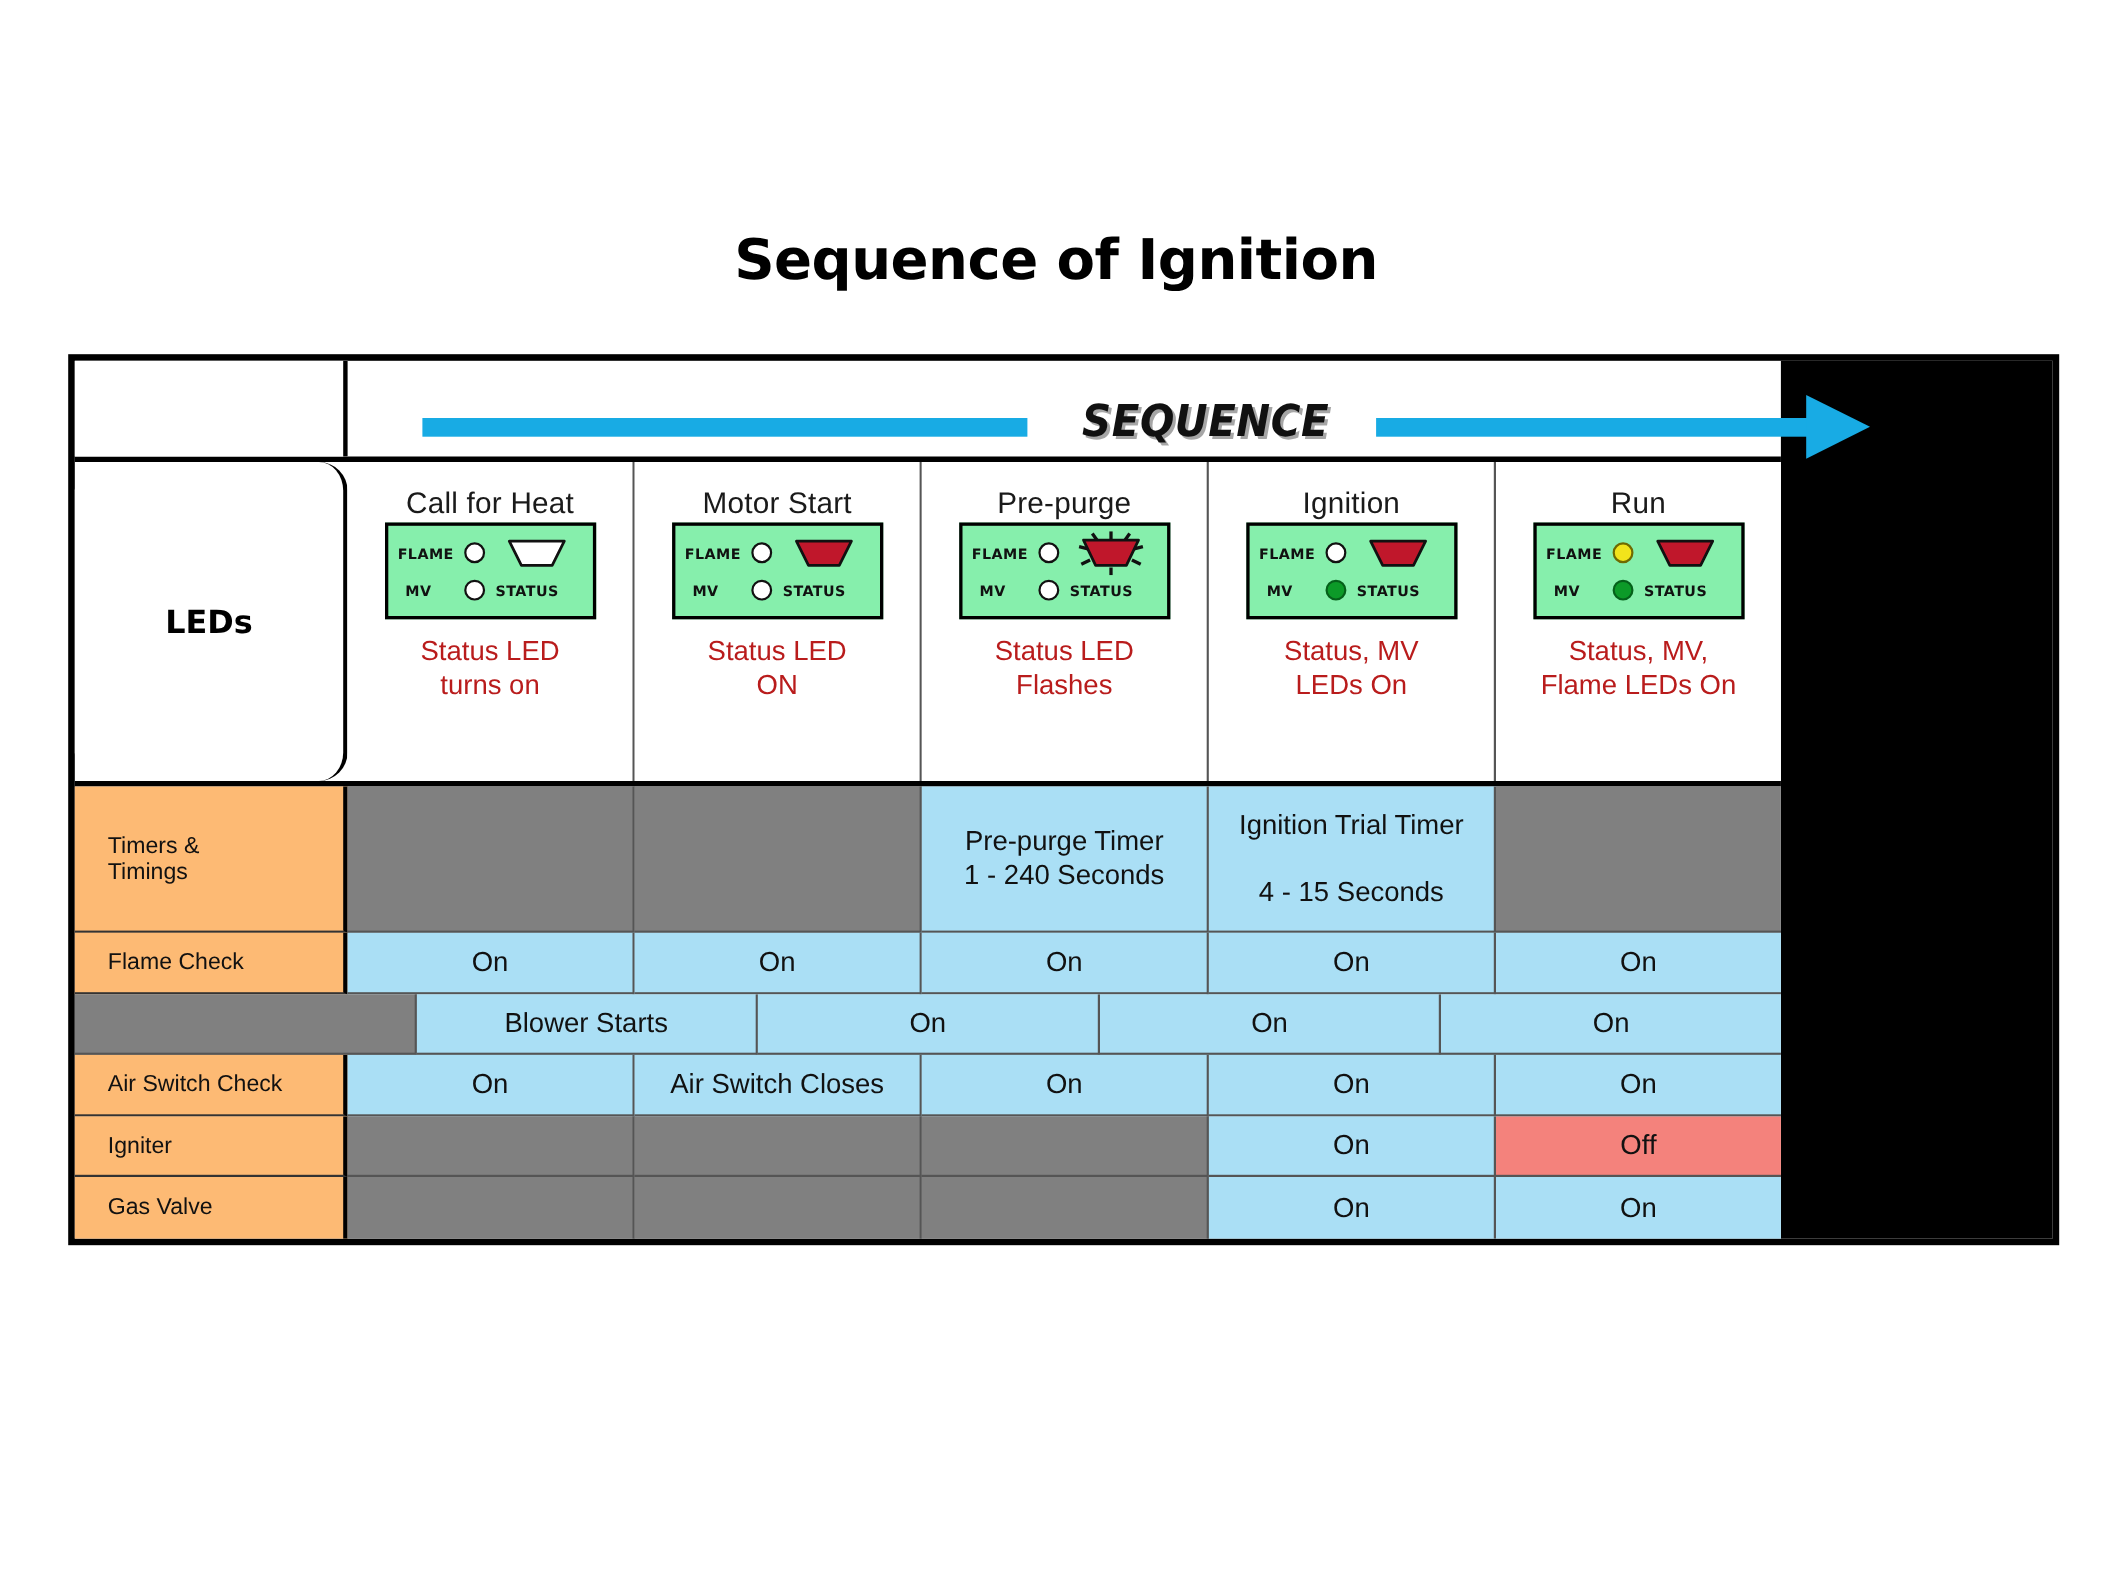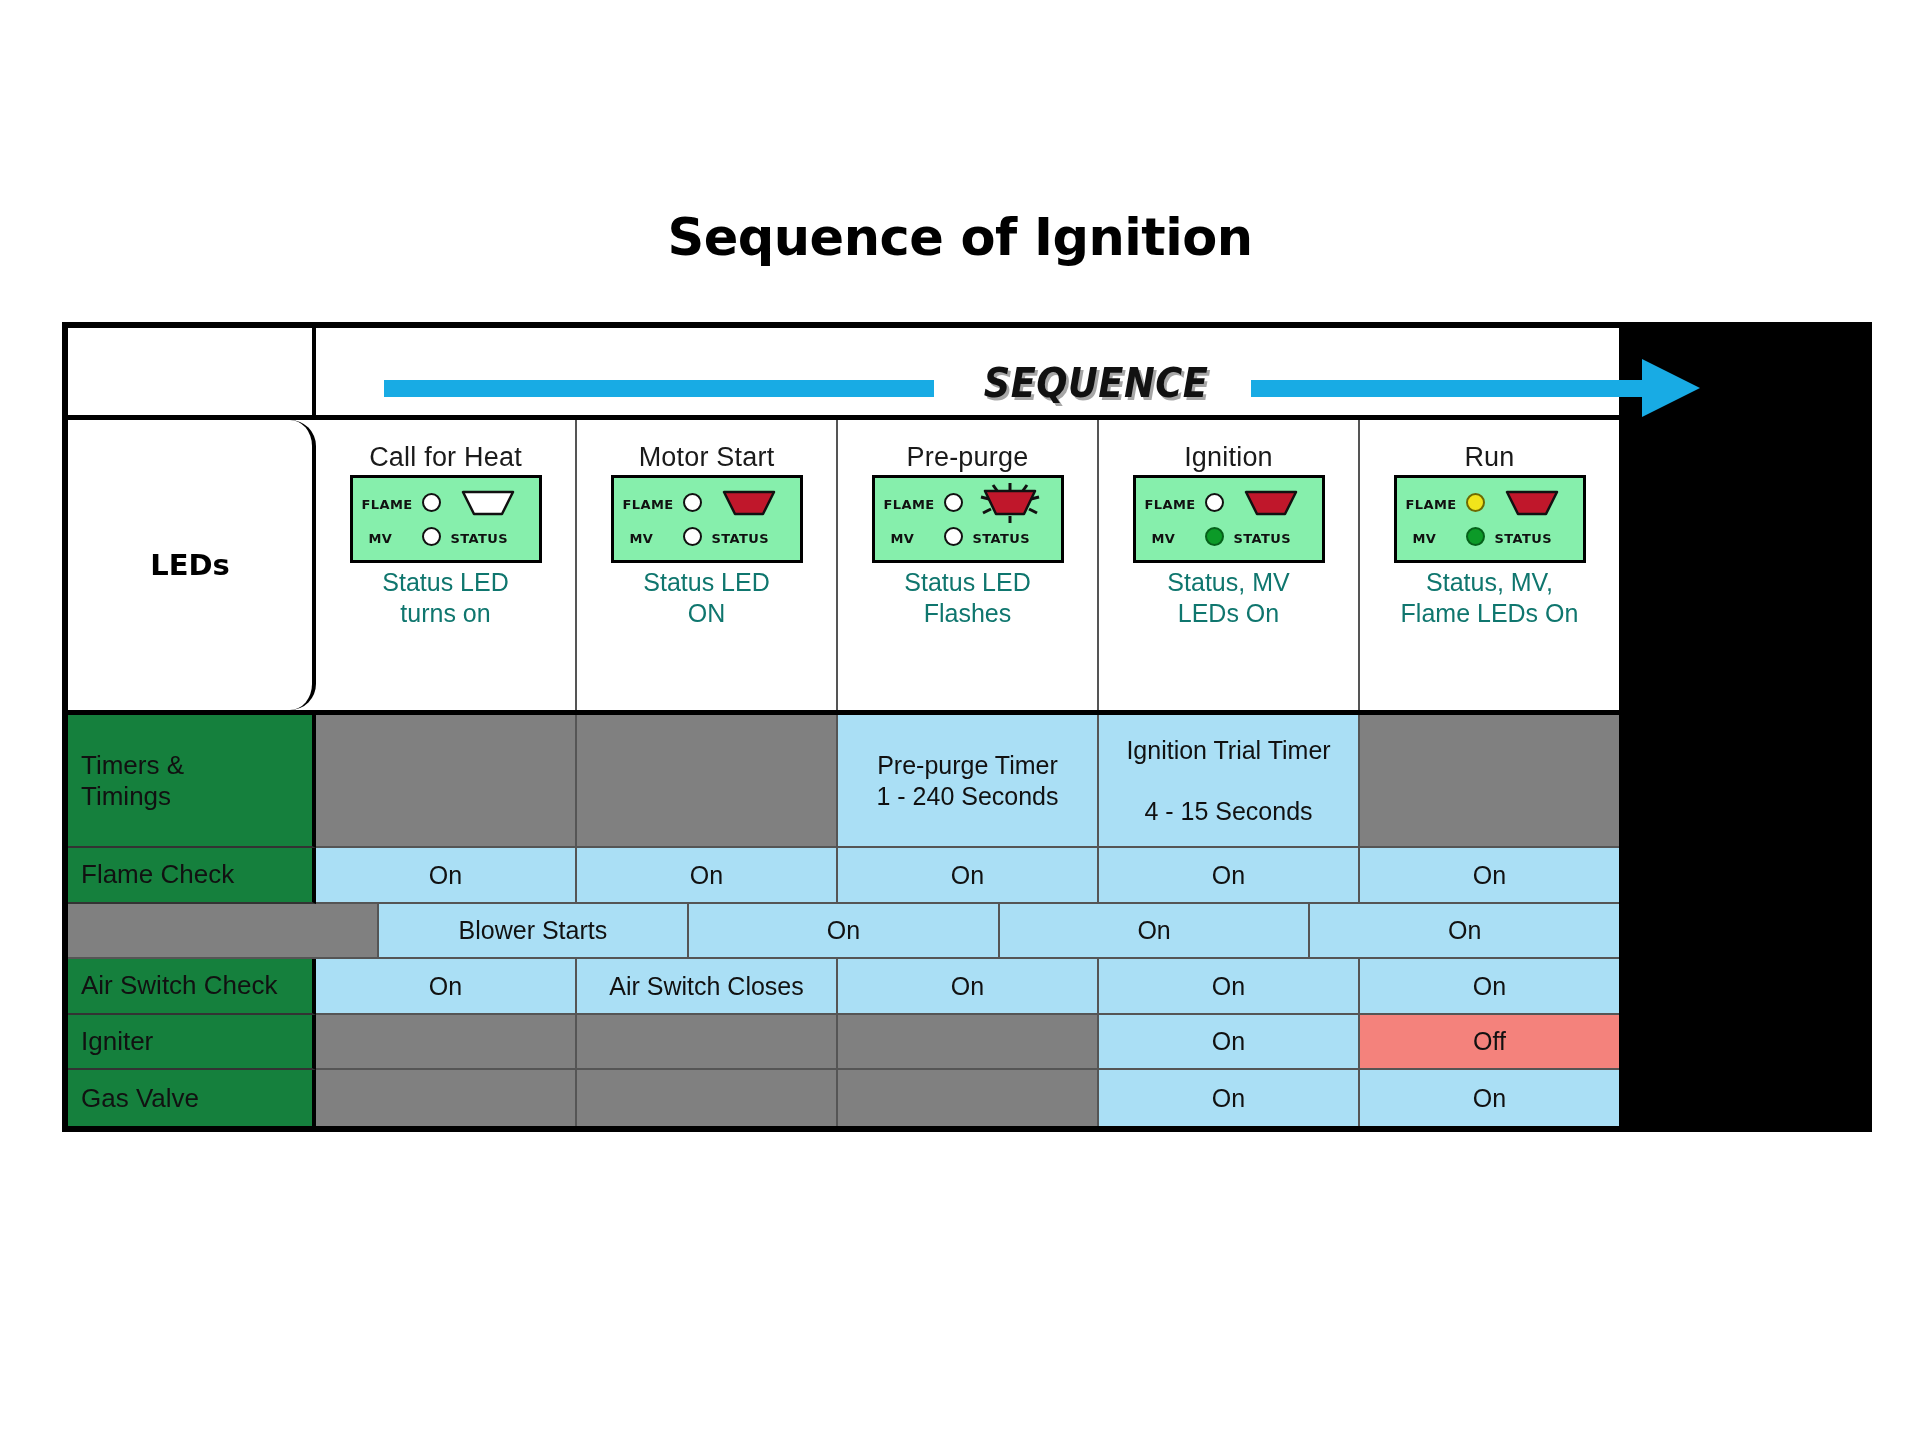--- a/index.html
+++ b/index.html
@@ -139,45 +139,45 @@
   
   .trap{
     position:absolute;left:108px;top:12px;
     width:54px;height:26px;
   }
   .trap svg{display:block;}
   .flash line{stroke:#111;stroke-width:3;}
 
   
   .led-caption{
-    margin-top:4px;
+    margin-top:14px;
     text-align:center;
-    font-size:25px;line-height:1.22;color:#0f766e;
+    font-size:25px;line-height:1.22;color:#b91c1c;
   }
 
   
   .data-rows{
     position:absolute;left:0;top:387px;width:1551px;height:411px;
   }
   .drow{
     position:relative;width:100%;
     display:flex;
     box-sizing:border-box;
   }
   .drow.tall{height:133px;}
   .drow.short{height:55.6px;border-radius:15px;}
   .drow-label{
     width:248px;min-width:248px;height:100%;
     border-right:4px solid #000;
     border-bottom:2px solid #333;
     box-sizing:border-box;
-    background:#15803d;
+    background:#fdba74;
     display:flex;align-items:center;
-    padding-left:13px;
-    font-size:26px;color:#111;
+    padding-left:30px;
+    font-size:21px;color:#111;
   }
   .drow.tall .drow-label{align-items:center;}
   .drow-cells{display:flex;flex:1 1 auto;height:100%;}
   .dcell{
     flex:1 1 0;height:100%;
     border-right:2px solid #555;
     border-bottom:2px solid #555;
     box-sizing:border-box;
     display:flex;align-items:center;justify-content:center;
     text-align:center;

